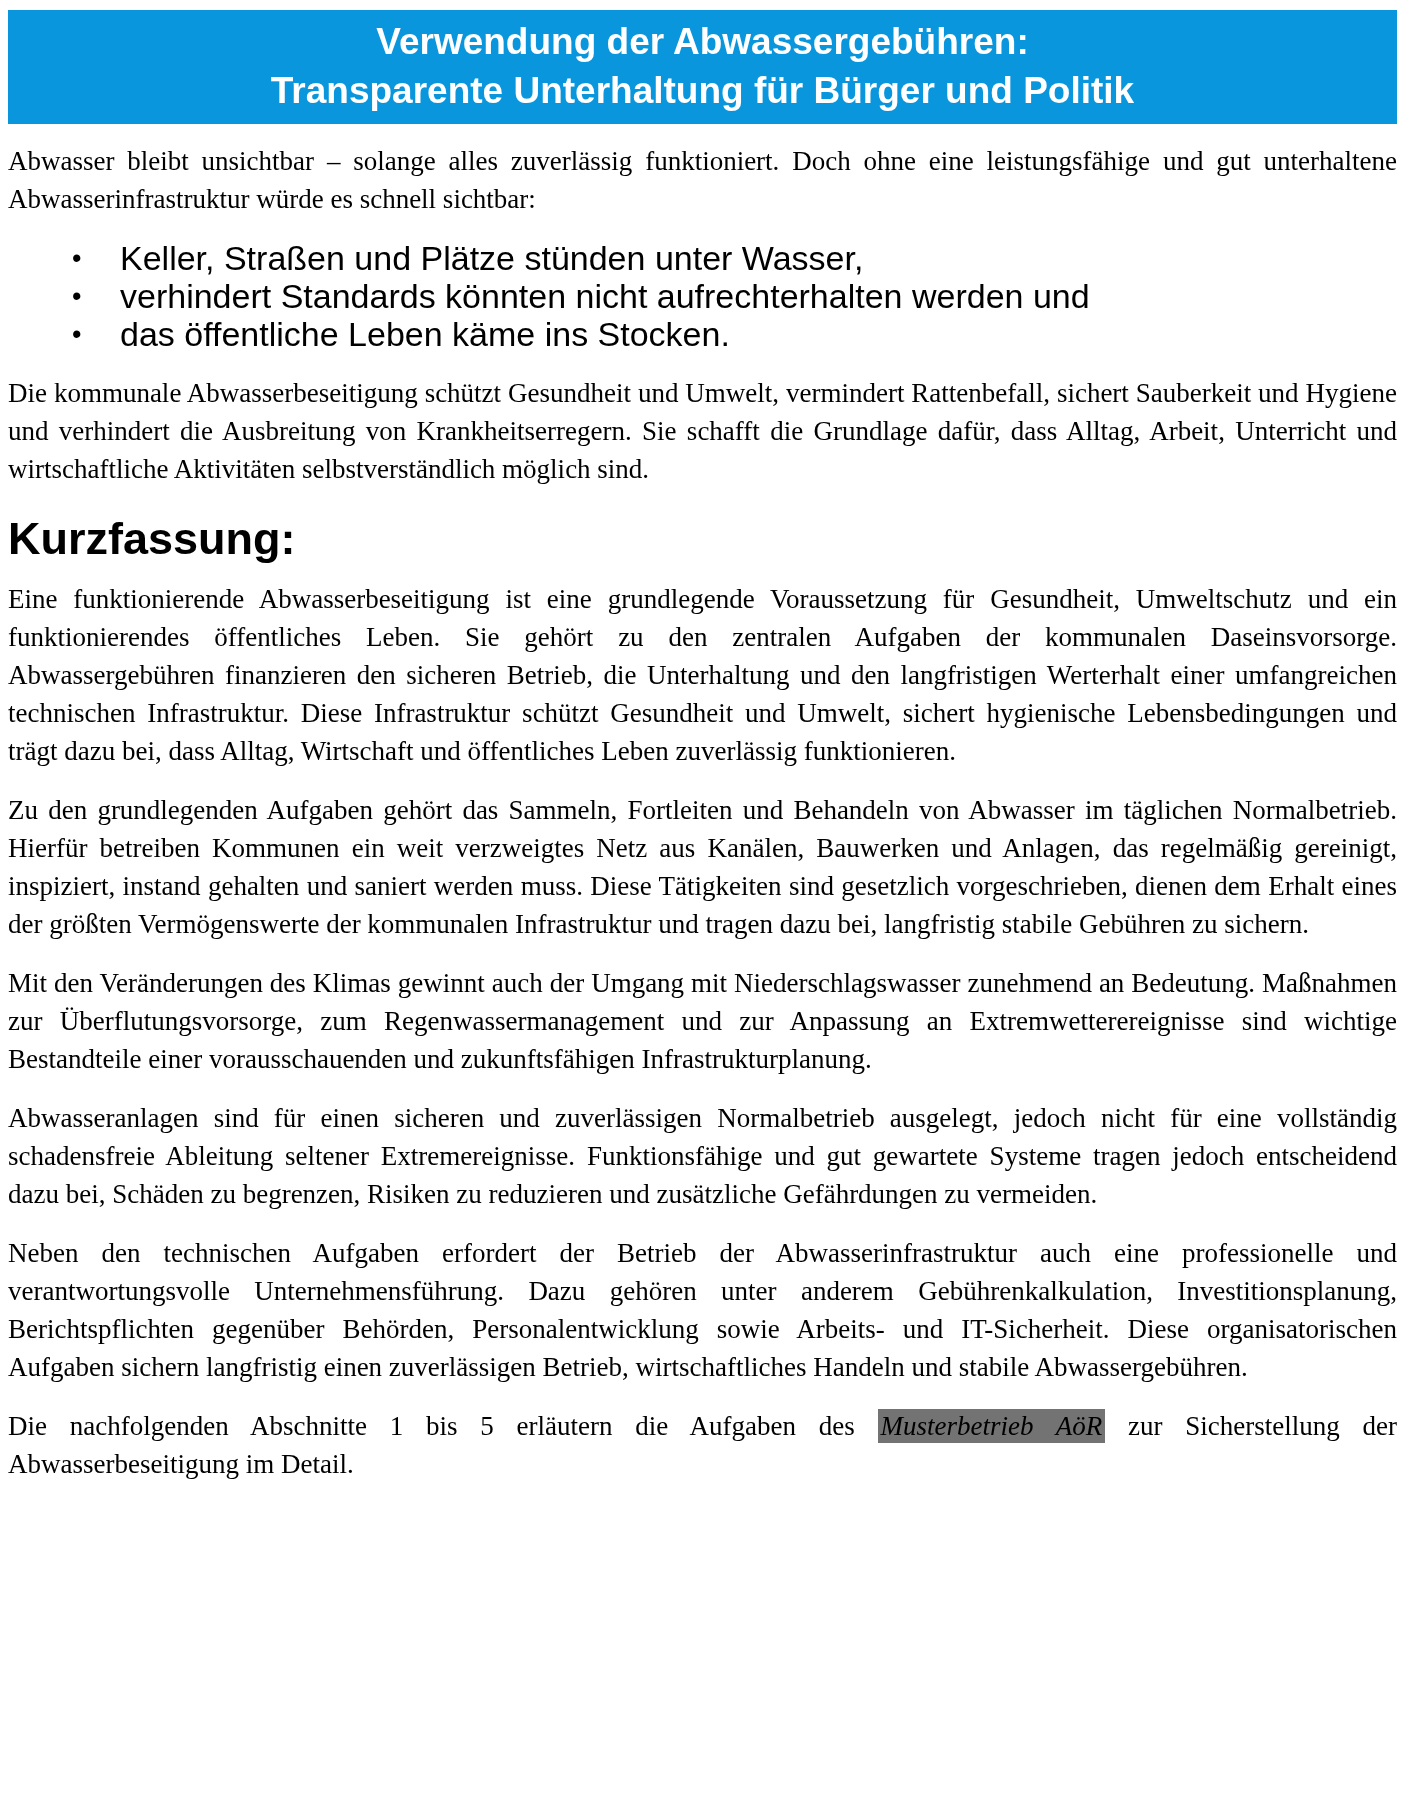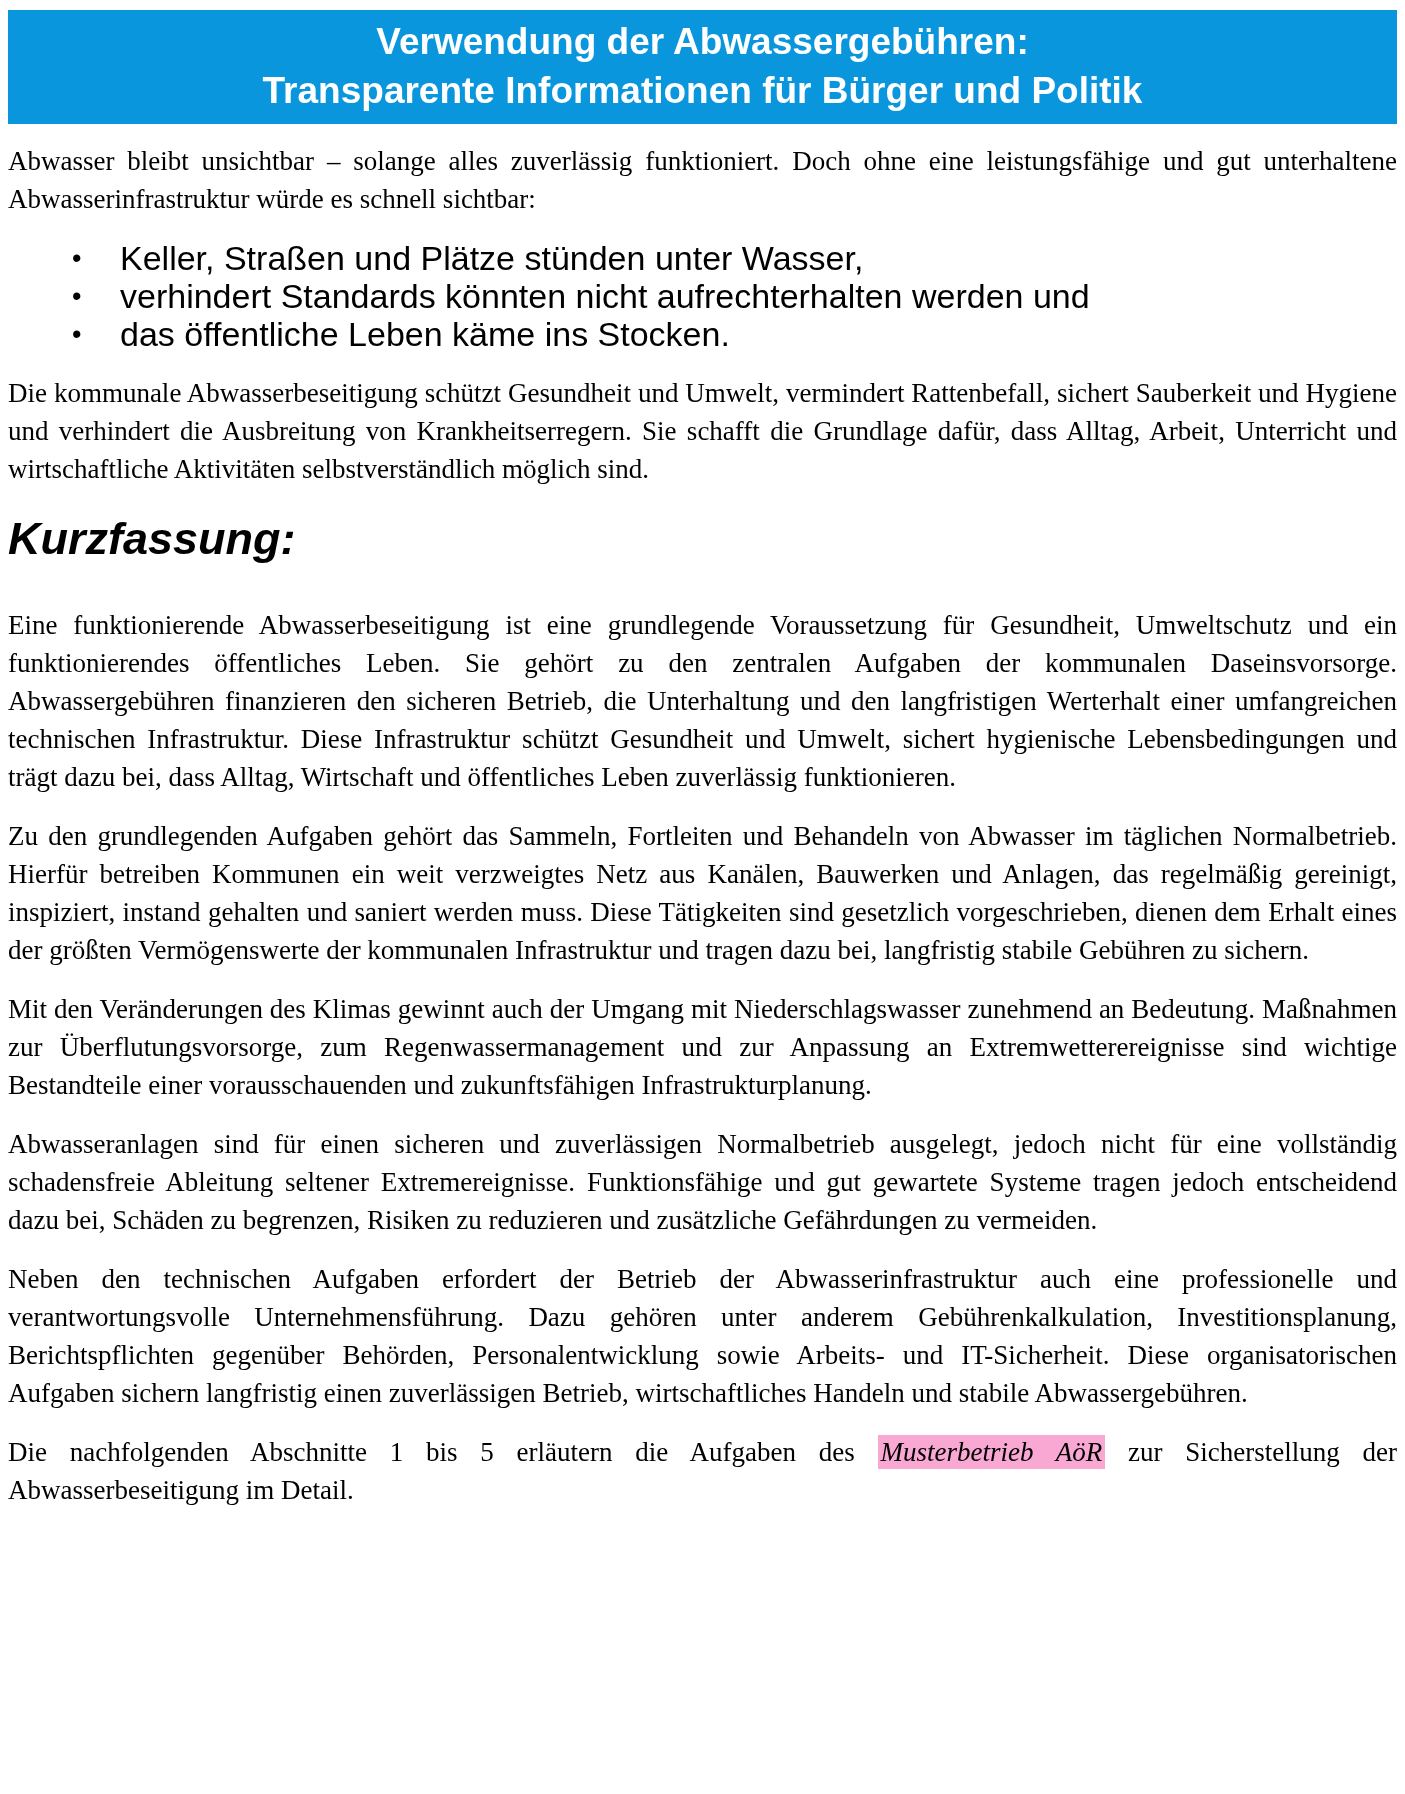--- a/index.html
+++ b/index.html
@@ -52,37 +52,36 @@
     content: "\2022";
     position: absolute;
     left: -48px;
     top: 0;
     font-size: 27px;
   }
   h2.section-heading {
     font-size: 45px;
     font-weight: bold;
     line-height: 50px;
-    margin: 26px 0 42px 0;
+    margin: 26px 0 16px 0;
     text-align: left;
-    font-style: italic;
   }
   .highlight {
     font-style: italic;
     padding: 2px 3px;
   }
 </style>
 </head>
 <body>
 
 <div class="page">
 
   <header class="banner" style="background: rgb(10, 150, 221);">
     <div class="banner-line" style="color: rgb(255, 255, 255);">Verwendung der Abwassergebühren:</div>
-    <div class="banner-line" style="color: rgb(255, 255, 255);">Transparente Informationen für Bürger und Politik</div>
+    <div class="banner-line" style="color: rgb(255, 255, 255);">Transparente Unterhaltung für Bürger und Politik</div>
   </header>
 
   <main class="body-text">
 
     <p>Abwasser bleibt unsichtbar – solange alles zuverlässig funktioniert. Doch ohne eine leistungsfähige und gut unterhaltene Abwasserinfrastruktur würde es schnell sichtbar:</p>
 
     <ul class="impact-list">
       <li>Keller, Straßen und Plätze stünden unter Wasser,</li>
       <li>verhindert Standards könnten nicht aufrechterhalten werden und</li>
       <li>das öffentliche Leben käme ins Stocken.</li>
@@ -95,16 +94,16 @@
     <p>Eine funktionierende Abwasserbeseitigung ist eine grundlegende Voraussetzung für Gesundheit, Umweltschutz und ein funktionierendes öffentliches Leben. Sie gehört zu den zentralen Aufgaben der kommunalen Daseinsvorsorge. Abwassergebühren finanzieren den sicheren Betrieb, die Unterhaltung und den langfristigen Werterhalt einer umfangreichen technischen Infrastruktur. Diese Infrastruktur schützt Gesundheit und Umwelt, sichert hygienische Lebensbedingungen und trägt dazu bei, dass Alltag, Wirtschaft und öffentliches Leben zuverlässig funktionieren.</p>
 
     <p>Zu den grundlegenden Aufgaben gehört das Sammeln, Fortleiten und Behandeln von Abwasser im täglichen Normalbetrieb. Hierfür betreiben Kommunen ein weit verzweigtes Netz aus Kanälen, Bauwerken und Anlagen, das regelmäßig gereinigt, inspiziert, instand gehalten und saniert werden muss. Diese Tätigkeiten sind gesetzlich vorgeschrieben, dienen dem Erhalt eines der größten Vermögenswerte der kommunalen Infrastruktur und tragen dazu bei, langfristig stabile Gebühren zu sichern.</p>
 
     <p>Mit den Veränderungen des Klimas gewinnt auch der Umgang mit Niederschlagswasser zunehmend an Bedeutung. Maßnahmen zur Überflutungsvorsorge, zum Regenwassermanagement und zur Anpassung an Extremwetterereignisse sind wichtige Bestandteile einer vorausschauenden und zukunftsfähigen Infrastrukturplanung.</p>
 
     <p>Abwasseranlagen sind für einen sicheren und zuverlässigen Normalbetrieb ausgelegt, jedoch nicht für eine vollständig schadensfreie Ableitung seltener Extremereignisse. Funktionsfähige und gut gewartete Systeme tragen jedoch entscheidend dazu bei, Schäden zu begrenzen, Risiken zu reduzieren und zusätzliche Gefährdungen zu vermeiden.</p>
 
     <p>Neben den technischen Aufgaben erfordert der Betrieb der Abwasserinfrastruktur auch eine professionelle und verantwortungsvolle Unternehmensführung. Dazu gehören unter anderem Gebührenkalkulation, Investitionsplanung, Berichtspflichten gegenüber Behörden, Personalentwicklung sowie Arbeits- und IT-Sicherheit. Diese organisatorischen Aufgaben sichern langfristig einen zuverlässigen Betrieb, wirtschaftliches Handeln und stabile Abwassergebühren.</p>
 
-    <p><span>Die nachfolgenden Abschnitte 1 bis 5 erläutern die Aufgaben des </span><span class="highlight" style="background: #f9a8d4;">Musterbetrieb AöR</span><span> zur Sicherstellung der Abwasserbeseitigung im Detail.</span></p>
+    <p><span>Die nachfolgenden Abschnitte 1 bis 5 erläutern die Aufgaben des </span><span class="highlight" style="background: #737373;">Musterbetrieb AöR</span><span> zur Sicherstellung der Abwasserbeseitigung im Detail.</span></p>
 
   </main>
 </div>
 
 </body></html>

